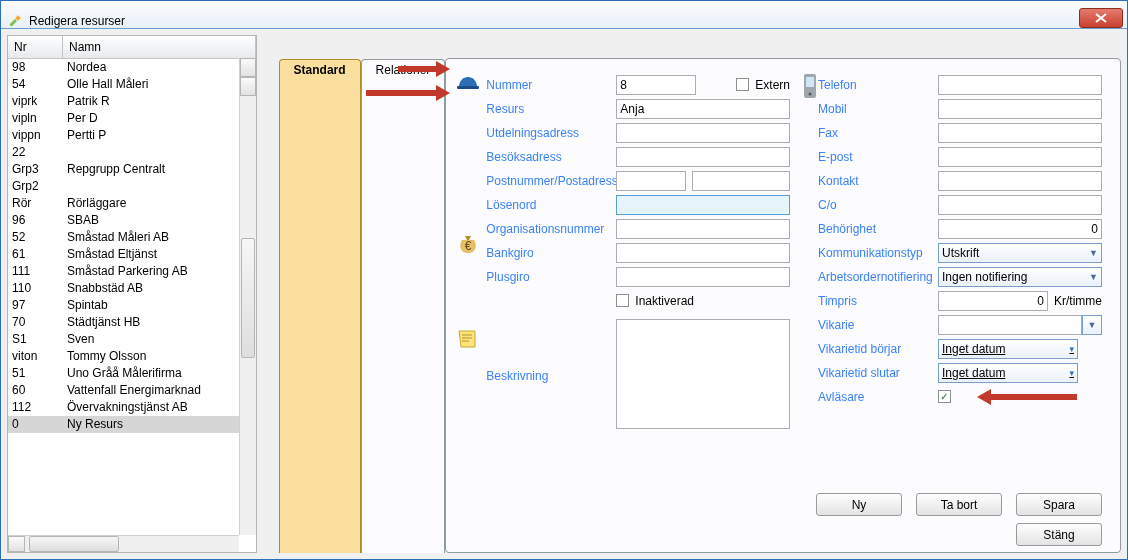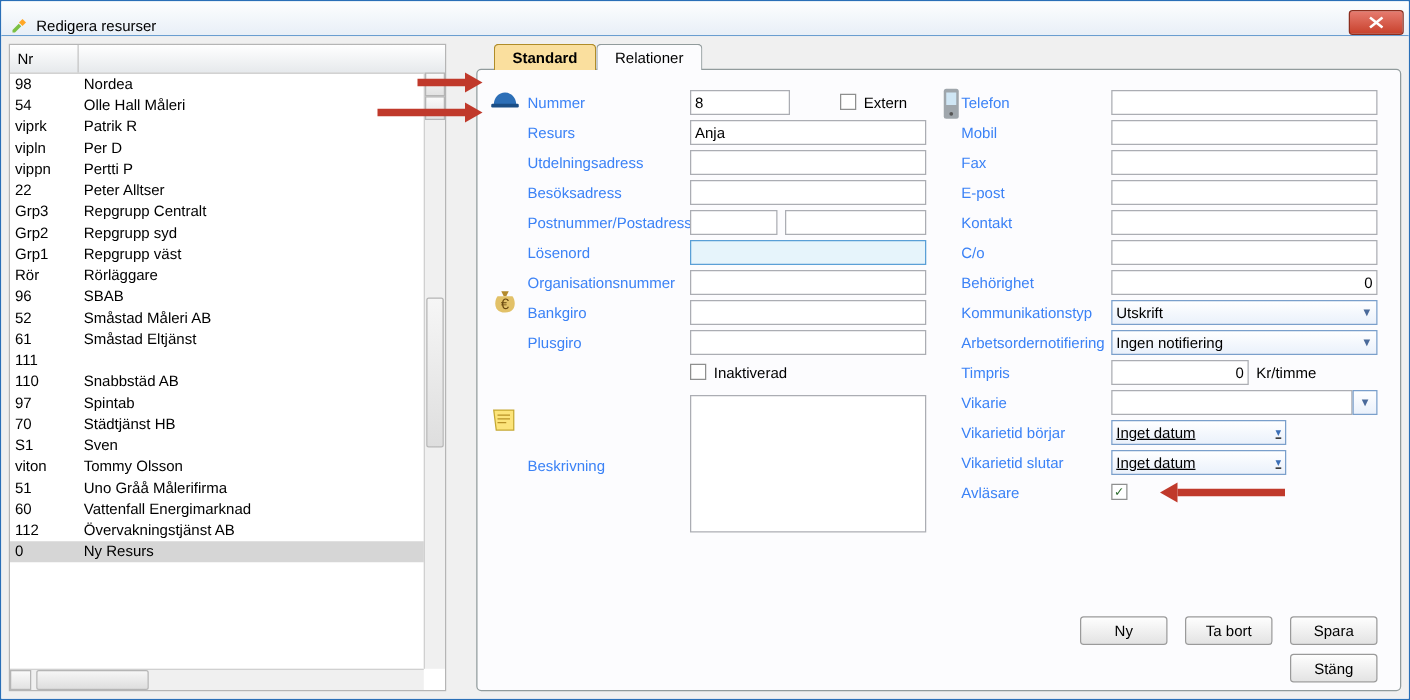--- a/index.html
+++ b/index.html
@@ -4,42 +4,42 @@
 <style>
 * { box-sizing: border-box; margin: 0; padding: 0; font-family: "Segoe UI", Tahoma, sans-serif; font-size: 12px; }
 body { background: #fff; width: 1128px; height: 560px; overflow: hidden; border: 1px solid #2a6fb7; }
 
 
 .titlebar { height: 28px; background: linear-gradient(#fdfefe,#e8eff7); display: flex; align-items: flex-end; padding-left:6px; border-bottom:1px solid #6a9ed0; }
 .titlebar .icon { width:16px; height:16px; margin-right:6px; display:flex; align-items:center; justify-content:center; }
 .titlebar .title { flex:1; color:#000; }
 .close-btn { width:44px; height:20px; margin-right:4px; background:linear-gradient(#e67b6f,#c8412c); border:1px solid #8b2d1d; border-radius:3px; color:#fff; display:flex; align-items:center; justify-content:center; font-weight:bold; }
 
-.content { display:flex; height: calc(100% - 28px); background:#f0f0f0; padding:6px; gap:24px; }
+.content { display:flex; height: calc(100% - 28px); background:#f0f0f0; padding:6px; gap:8px; }
 
 
 .left-panel { width:350px; display:flex; flex-direction:column; }
 .list-wrap { flex:1; border:1px solid #b5b5b5; background:#fff; overflow:hidden; position:relative; }
 .list-header { display:flex; background:linear-gradient(#fff,#e6e9ec); border-bottom:1px solid #c4c4c4; }
 .list-header div { padding:4px 6px; border-right:1px solid #c4c4c4; }
 .col-nr { width:55px; }
 .col-name { flex:1; }
 .list-body { overflow:hidden; }
 .row { display:flex; height:17px; line-height:17px; }
 .row div { padding:0 4px; white-space:nowrap; overflow:hidden; text-overflow:ellipsis; }
 .row.sel { background:#d6d6d6; }
 .vscroll { position:absolute; right:0; top:22px; bottom:17px; width:17px; background:#f0f0f0; border-left:1px solid #d0d0d0;}
 .vscroll::before,.vscroll::after{content:"";display:block;height:17px;background:linear-gradient(#fafafa,#e2e2e2);border:1px solid #b5b5b5;}
 .thumb{position:absolute;left:1px;right:1px;top:180px;height:120px;background:linear-gradient(#f6f6f6,#dedede);border:1px solid #b5b5b5;border-radius:2px;}
 .hscroll { position:absolute; left:0; right:17px; bottom:0; height:17px; background:#f0f0f0; border-top:1px solid #d0d0d0; display:flex;}
 .hscroll .arr{width:17px;background:linear-gradient(#fafafa,#e2e2e2);border:1px solid #b5b5b5;}
 .hscroll .hthumb{width:90px;background:linear-gradient(#f6f6f6,#dedede);border:1px solid #b5b5b5;border-radius:2px;margin-left:4px;}
 
 
-.right-panel { flex:1; display:flex; flex-direction:column; position:relative; }
+.right-panel { flex:1; display:flex; flex-direction:row; position:relative;margin-top:24px; }
 .tabs { display:flex; padding-left:14px; gap:0; position:relative; z-index:2; }
 .tab { padding:3px 14px; border:1px solid #919b9c; border-bottom:none; border-radius:4px 4px 0 0; background:#fcfcfe; }
 .tab.active { background:#fadf9e; border-color:#b08c28; font-weight:bold; }
 .tab-content { flex:1; border:1px solid #919b9c; background:#fcfcfe; border-radius:4px; margin-top:-1px; padding:14px 18px 10px 18px; position:relative; }
 
 .form-area { display:flex; gap:20px; }
 .left-form,.right-form { flex:1; position:relative; }
 .field-row { display:flex; align-items:center; height:23px; margin-bottom:1px; }
 .field-label { width:130px; color:#3b82f6; }
 .right-form .field-label { width:120px; }
@@ -51,21 +51,21 @@
 .dropdown { width:100%; height:20px; border:1px solid #7a9fcb; background:linear-gradient(#fff,#eaf1fb); padding:0 3px; display:flex; align-items:center; justify-content:space-between; }
 .dropdown .arr { font-size:9px; color:#4a6a9a; }
 .date-dd { width:140px !important;text-decoration:underline; }
 .checkbox { width:13px; height:13px; border:1px solid #8e8f8f; background:#fff; display:inline-flex; align-items:center; justify-content:center; font-size:10px; color:#2a6a2a; margin-right:6px;}
 .checkbox.checked::after{content:"✓";}
 textarea.desc { width:100%; height:110px; border:1px solid #abadb3; resize:none; overflow-y:scroll; }
 
 .side-icon { position:absolute; left:-10px; width:28px; text-align:center; }
 .btn-row { position:absolute; right:18px; bottom:36px; display:flex; gap:14px; }
 .btn-row2 { position:absolute; right:18px; bottom:6px; }
-button.win { width:70px; height:23px; background:linear-gradient(#fefefe,#e3e3e3); border:1px solid #9a9a9a; border-radius:3px; }
+button.win { width:86px; height:23px; background:linear-gradient(#fefefe,#e3e3e3); border:1px solid #9a9a9a; border-radius:3px; }
 
 
 .arrow { position:absolute; height:16px; display:flex; align-items:center; z-index:5; }
 .arrow .line { height:6px; background:#c0392b; flex:1; }
 .arrow .head { width:0;height:0;border-top:8px solid transparent;border-bottom:8px solid transparent;border-left:14px solid #c0392b;}
 .arrow.left .head{border-left:none;border-right:14px solid #c0392b;}
 </style>
 </head>
 <body>
 
@@ -83,20 +83,21 @@
       </svg>
   </div>
 </div>
 
 <div class="content">
 
   <div class="left-panel">
     <div class="list-wrap">
       <div class="list-header">
         <div class="col-nr">Nr</div>
+        <div class="col-name">Namn</div>
       </div>
       <div class="list-body" id="list-body">
           <div class="row">
             <div class="col-nr">98</div>
             <div class="col-name">Nordea</div>
           </div>
           <div class="row">
             <div class="col-nr">54</div>
             <div class="col-name">Olle Hall  Måleri</div>
           </div>
@@ -107,52 +108,47 @@
           <div class="row">
             <div class="col-nr">vipln</div>
             <div class="col-name">Per D</div>
           </div>
           <div class="row">
             <div class="col-nr">vippn</div>
             <div class="col-name">Pertti P</div>
           </div>
           <div class="row">
             <div class="col-nr">22</div>
-            <div class="col-name">Peter Alltser</div>
           </div>
           <div class="row">
             <div class="col-nr">Grp3</div>
             <div class="col-name">Repgrupp Centralt</div>
           </div>
           <div class="row">
             <div class="col-nr">Grp2</div>
-            <div class="col-name">Repgrupp syd</div>
-          </div>
-          <div class="row">
-            <div class="col-nr">Grp1</div>
-            <div class="col-name">Repgrupp väst</div>
           </div>
           <div class="row">
             <div class="col-nr">Rör</div>
             <div class="col-name">Rörläggare</div>
           </div>
           <div class="row">
             <div class="col-nr">96</div>
             <div class="col-name">SBAB</div>
           </div>
           <div class="row">
             <div class="col-nr">52</div>
             <div class="col-name">Småstad  Måleri  AB</div>
           </div>
           <div class="row">
             <div class="col-nr">61</div>
             <div class="col-name">Småstad Eltjänst</div>
           </div>
           <div class="row">
             <div class="col-nr">111</div>
+            <div class="col-name">Småstad Parkering AB</div>
           </div>
           <div class="row">
             <div class="col-nr">110</div>
             <div class="col-name">Snabbstäd AB</div>
           </div>
           <div class="row">
             <div class="col-nr">97</div>
             <div class="col-name">Spintab</div>
           </div>
           <div class="row">

